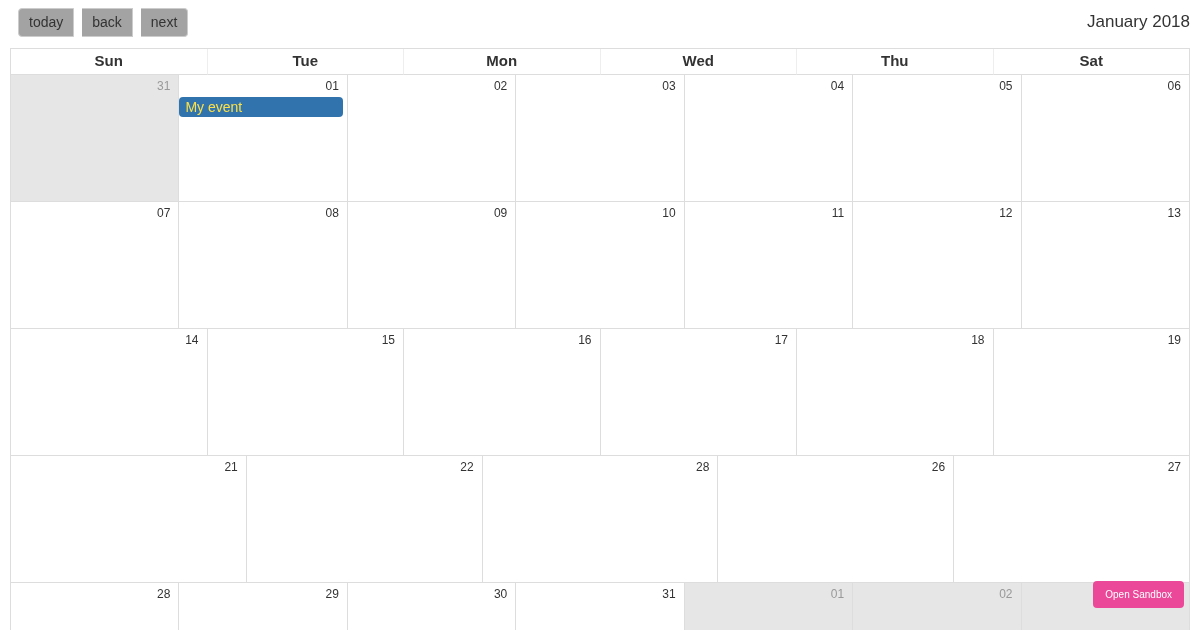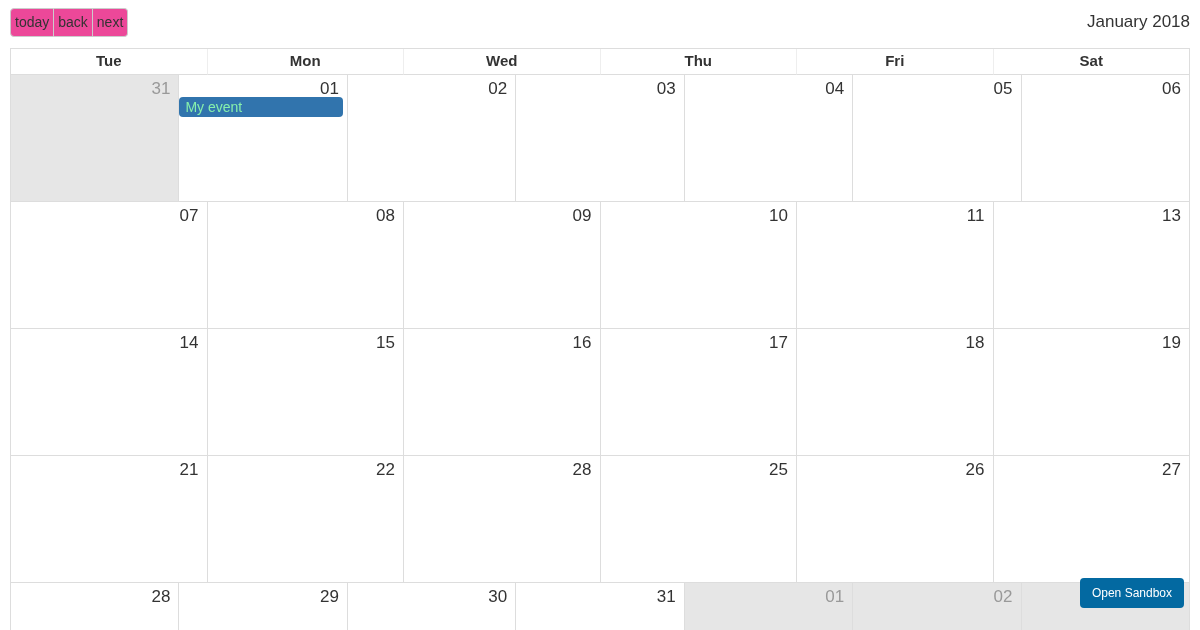--- a/index.html
+++ b/index.html
@@ -18,27 +18,28 @@
     display: flex;
     align-items: flex-start;
     position: relative;
     height: 34px;
     margin-bottom: 6px;
   }
   .btn-group {
     display: inline-flex;
   }
   .btn {
-    background: #ec4899;
+    background: #a3a3a3;
     border: 1px solid #ccc;
-    padding: 5px 4px;
+    padding: 5px 10px;
     font-size: 14px;
     line-height: 1.2;
     cursor: pointer;
     color: #333;
+    margin-left: 8px;
   }
   .btn:first-child { border-radius: 4px 0 0 4px; }
   .btn:last-child  { border-radius: 0 4px 4px 0; }
   .btn + .btn { border-left: none; }
   .title {
     position: absolute;
     left: 0; right: 0;
     text-align: right;
     font-size: 17px;
     color: #333;
@@ -74,69 +75,69 @@
     border-right: 1px solid #ddd;
     position: relative;
     background: #fff;
   }
   .day-cell:last-child { border-right: none; }
   .day-cell.offrange { background: #e6e6e6; }
   .day-num {
     position: absolute;
     top: 4px;
     right: 8px;
-    font-size: 17px;
+    font-size: 12px;
     color: #333;
   }
   .offrange .day-num { color: #999; }
   .event {
     position: absolute;
     left: 0;
     width: calc(100% - 4px);
     top: 22px;
     background: #3174ad;
-    color: #86efac;
+    color: #fde047;
     font-size: 14px;
     padding: 2px 6px;
     border-radius: 4px;
     overflow: hidden;
     white-space: nowrap;
   }
   .sandbox-btn {
     position: fixed;
     right: 16px;
     bottom: 22px;
-    background: #0369a1;
+    background: #ec4899;
     color: #fff;
-    font-size: 12px;
+    font-size: 10px;
     padding: 8px 12px;
     border-radius: 4px;
     cursor: pointer;
   }
 </style>
 </head>
 <body>
 
 <div class="wrap">
   <div class="toolbar">
     <div class="btn-group">
       <button class="btn">today</button>
       <button class="btn">back</button>
       <button class="btn">next</button>
     </div>
     <div class="title">January 2018</div>
   </div>
 
   <div class="cal">
     <div class="header-row">
+      <div class="header-cell">Sun</div>
       <div class="header-cell">Tue</div>
       <div class="header-cell">Mon</div>
       <div class="header-cell">Wed</div>
       <div class="header-cell">Thu</div>
-      <div class="header-cell">Fri</div>
       <div class="header-cell">Sat</div>
     </div>
     <div id="weeks">
         <div class="week-row">
           <div class="day-cell offrange">
             <div class="day-num">31</div>
           </div>
           <div class="day-cell">
             <div class="day-num">01</div>
             <div class="event" style="background: rgb(49, 116, 173);">My event</div>
@@ -167,20 +168,23 @@
           <div class="day-cell">
             <div class="day-num">09</div>
           </div>
           <div class="day-cell">
             <div class="day-num">10</div>
           </div>
           <div class="day-cell">
             <div class="day-num">11</div>
           </div>
           <div class="day-cell">
+            <div class="day-num">12</div>
+          </div>
+          <div class="day-cell">
             <div class="day-num">13</div>
           </div>
         </div>
         <div class="week-row">
           <div class="day-cell">
             <div class="day-num">14</div>
           </div>
           <div class="day-cell">
             <div class="day-num">15</div>
           </div>
@@ -199,23 +203,20 @@
         </div>
         <div class="week-row">
           <div class="day-cell">
             <div class="day-num">21</div>
           </div>
           <div class="day-cell">
             <div class="day-num">22</div>
           </div>
           <div class="day-cell">
             <div class="day-num">28</div>
-          </div>
-          <div class="day-cell">
-            <div class="day-num">25</div>
           </div>
           <div class="day-cell">
             <div class="day-num">26</div>
           </div>
           <div class="day-cell">
             <div class="day-num">27</div>
           </div>
         </div>
         <div class="week-row">
           <div class="day-cell">

